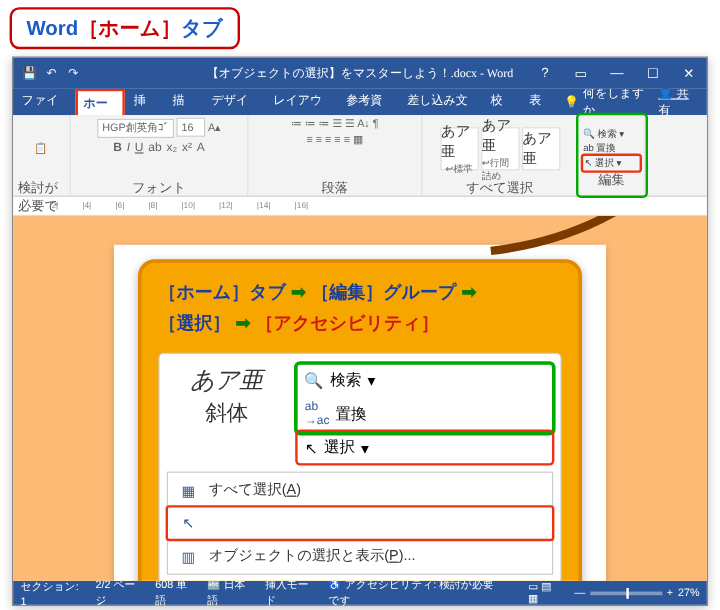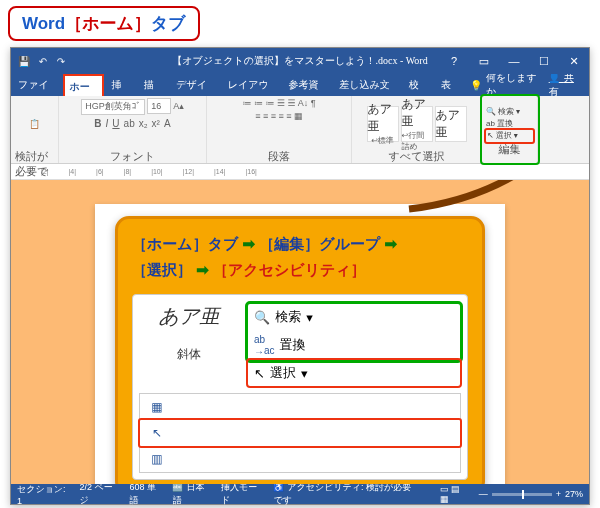--- a/index.html
+++ b/index.html
@@ -52,21 +52,21 @@
   
   .orange-box { position: absolute; top: 12px; left: 20px; width: 370px; background: #f7a600; border: 3px solid #e08800; border-radius: 14px; padding: 12px 14px; box-shadow: 0 3px 8px rgba(0,0,0,.3); }
   .orange-box .instr { font-size: 15px; font-weight: bold; color: #1a3f9f; line-height: 1.7; }
   .orange-box .instr .ar { color: #0a7a0a; }
   .orange-box .instr .red { color: #d01815; }
 
   .zoom-panel { margin-top: 12px; background: #fff; border: 1px solid #ccc; border-radius: 4px; padding: 8px 6px 6px; position: relative; }
   .zp-top { display: flex; gap: 8px; }
   .zp-left { width: 100px; text-align: center; color: #333; }
   .zp-left .aa { font-size: 20px; font-style: italic; font-family: serif; }
-  .zp-left .lbl { font-size: 12px; margin-top: 16px; }
+  .zp-left .lbl { font-size: 18px; margin-top: 2px; }
   .zp-right { flex: 1; border: 1px solid #e0e0e0; }
   .zp-right .row { display: flex; align-items: center; gap: 5px; padding: 4px 6px; font-size: 13px; }
   .zp-right .row.sel { outline: 2px solid #e31; border-radius: 2px; }
   .zp-greenbox { outline: 3px solid #0a0; border-radius: 2px; }
 
   .menu-list { margin-top: 6px; border: 1px solid #ccc; background: #fff; }
   .menu-list .mi { display: flex; align-items: center; gap: 8px; padding: 6px 8px; font-size: 12px; color: #333; }
   .menu-list .mi .ico { width: 18px; display: inline-flex; justify-content: center; color: #2b579a; font-size: 12px; }
   .menu-list .mi.red { outline: 2px solid #e31; border-radius: 1px; }
   .u { text-decoration: underline; }
@@ -218,26 +218,28 @@
                     <span>置換</span>
                   </div>
               </div>
               <div class="row sel"><span>↖</span><span>選択</span> ▾</div>
             </div>
           </div>
 
           <div class="menu-list">
             <div class="mi">
               <span class="ico">▦</span>
+              <span><span>すべて選択(</span><span class="u">A</span><span>)</span></span>
             </div>
             <div class="mi red">
               <span class="ico">↖</span>
             </div>
             <div class="mi">
               <span class="ico">▥</span>
+              <span><span>オブジェクトの選択と表示(</span><span class="u">P</span><span>)...</span></span>
             </div>
           </div>
         </div>
       </div>
 
     </div>
   </div>
 
   <div class="statusbar">
     <span>セクション:  1</span>

